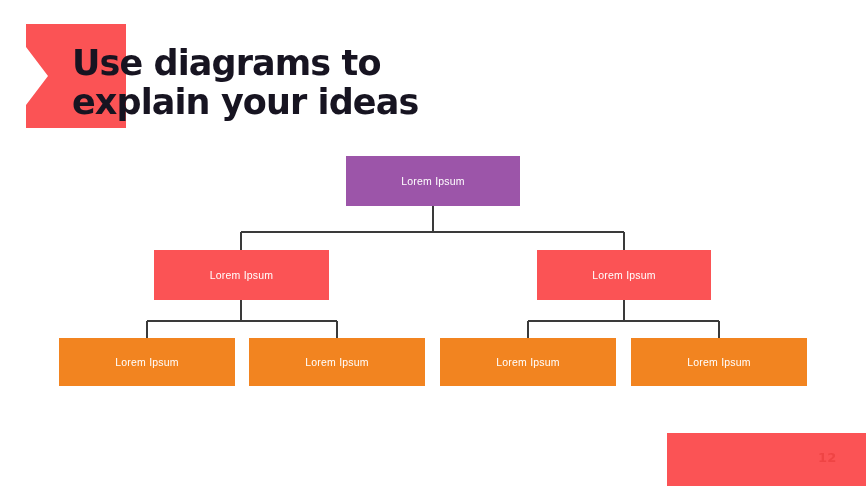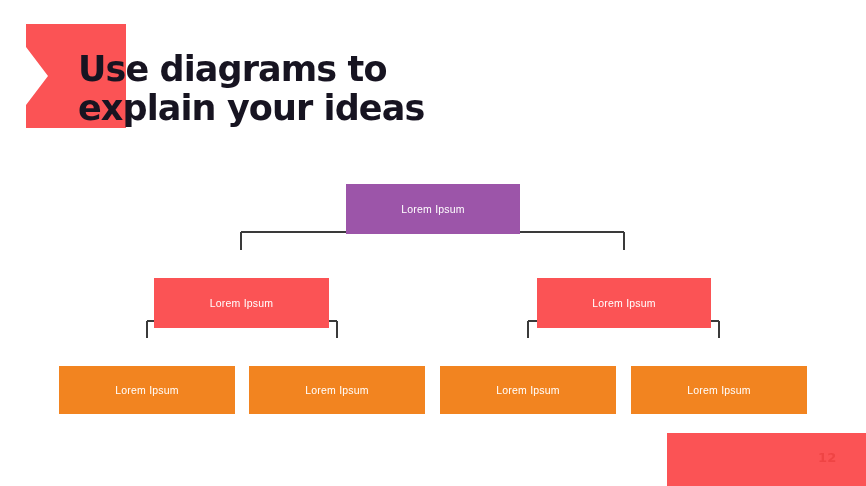--- a/index.html
+++ b/index.html
@@ -25,21 +25,21 @@
     height: 104px;
     background: #fb5355;
     -webkit-clip-path: polygon(0% 0%, 100% 0%, 100% 100%, 0% 100%, 0% 78%, 22% 50%, 0% 22%);
     clip-path: polygon(0% 0%, 100% 0%, 100% 100%, 0% 100%, 0% 78%, 22% 50%, 0% 22%);
   }
   #page-title {
     position: absolute;
     left: 64px;
     top: 36px;
     width: 560px;
-    margin: 14px;
+    margin: 8px;
     font-family: "DejaVu Sans", sans-serif;
     font-size: 35px;
     font-weight: 700;
     line-height: 1.12;
     letter-spacing: -0.9px;
     color: #171421;
     white-space: pre-line;
   }
 
   
@@ -62,21 +62,20 @@
     position: absolute;
     display: flex;
     align-items: center;
     justify-content: center;
     box-sizing: border-box;
     color: #ffffff;
     font-family: "Liberation Sans", sans-serif;
     font-size: 10.5px;
     letter-spacing: 0.2px;
     font-weight: 400;
-    margin-top: 28px;
   }
   .node .node-label {
     display: block;
     text-align: center;
   }
 
   
   #node-root {
     left: 346px;
     top: 156px;

